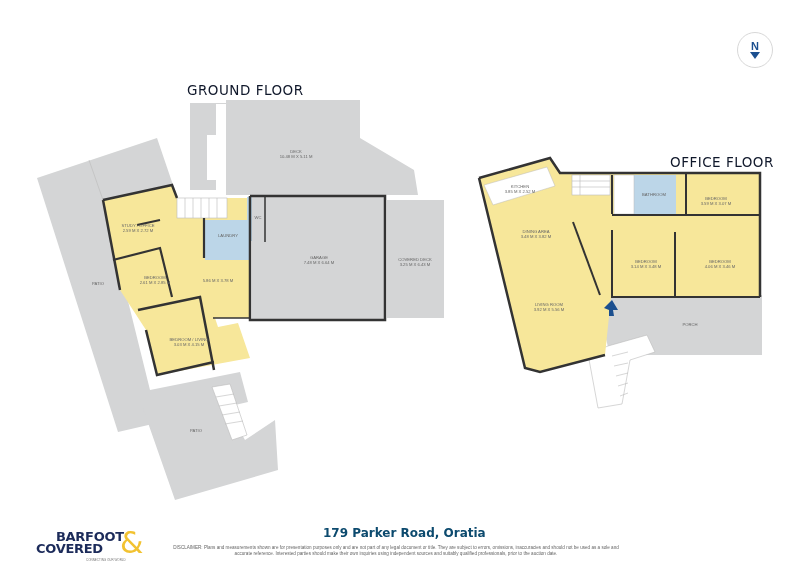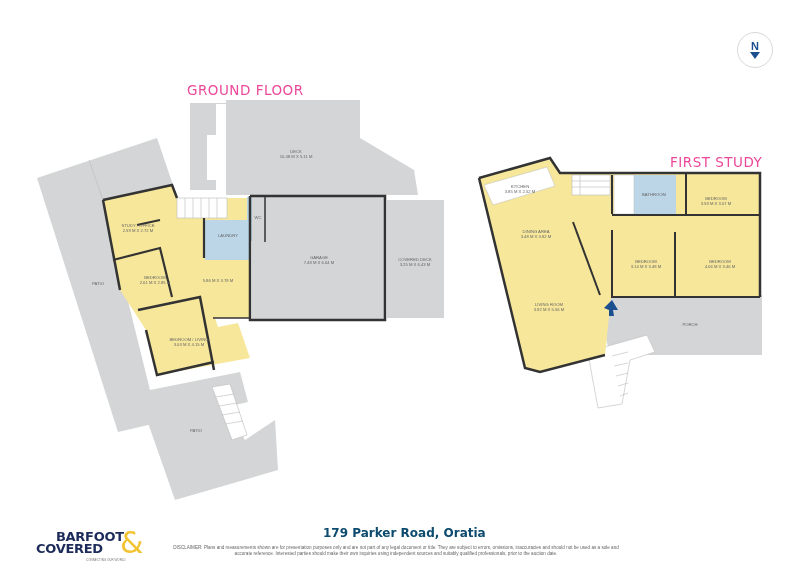--- a/index.html
+++ b/index.html
@@ -1,18 +1,18 @@
 <!DOCTYPE html>
 <html><head>
 <meta charset="utf-8">
 <style>
   html,body{margin:0;padding:0;background:#ffffff;}
   body{width:800px;height:584px;position:relative;overflow:hidden;font-family:"Liberation Sans",sans-serif;}
   .plan{position:absolute;left:0;top:0;width:800px;height:584px;}
-  .floor-title{position:absolute;font-family:"DejaVu Sans",sans-serif;color:#ec4899;font-size:13.5px;letter-spacing:0.5px;}
+  .floor-title{position:absolute;font-family:"DejaVu Sans",sans-serif;color:#0f172a;font-size:13.5px;letter-spacing:0.5px;}
   .compass{position:absolute;left:737px;top:32px;width:34px;height:34px;border:1px solid #d8d8d8;border-radius:50%;text-align:center;}
   .compass .n{display:block;color:#1b4f8f;font-weight:bold;font-size:11px;margin-top:7px;}
   .compass .arr{display:block;width:0;height:0;margin:0 auto;border-left:5px solid transparent;border-right:5px solid transparent;border-top:7px solid #1b4f8f;}
   .address{position:absolute;left:323px;top:526px;font-family:"DejaVu Sans",sans-serif;font-weight:bold;font-size:12px;color:#0c4a6e;}
   .disclaimer{position:absolute;left:166px;top:545px;width:460px;font-size:4.6px;line-height:6px;color:#666;text-align:center;}
   .logo{position:absolute;left:28px;top:530px;width:118px;height:36px;margin-left:8px;}
   .logo .l1,.logo .l2{position:absolute;font-family:"DejaVu Sans",sans-serif;font-weight:bold;color:#1c2b5a;font-size:13px;line-height:13px;letter-spacing:-0.3px;}
   .logo .l1{left:20px;top:0;}
   .logo .l2{left:0;top:12px;}
   .logo .amp{position:absolute;left:84px;top:-2px;font-size:30px;line-height:30px;color:#f2c230;font-family:"DejaVu Sans",sans-serif;}
@@ -143,21 +143,21 @@
     <text class="rl" x="646" y="268">3.14 M X 3.48 M</text>
     <text class="rl" x="720" y="263">BEDROOM</text>
     <text class="rl" x="720" y="268">4.06 M X 3.46 M</text>
     <text class="rl" x="549" y="306">LIVING ROOM</text>
     <text class="rl" x="549" y="311">3.92 M X 5.56 M</text>
     <text class="rl" x="690" y="326">PORCH</text>
   </g>
 </svg>
 
 <div class="floor-title" style="left:187px;top:82px;">GROUND FLOOR</div>
-<div class="floor-title" style="left:670px;top:154px;">FIRST STUDY</div>
+<div class="floor-title" style="left:670px;top:154px;">OFFICE FLOOR</div>
 
 <div class="compass">
   <span class="n">N</span>
   <span class="arr"></span>
 </div>
 
 <div class="logo">
   <span class="l1">BARFOOT</span>
   <span class="l2">COVERED</span>
   <span class="amp">&amp;</span>

